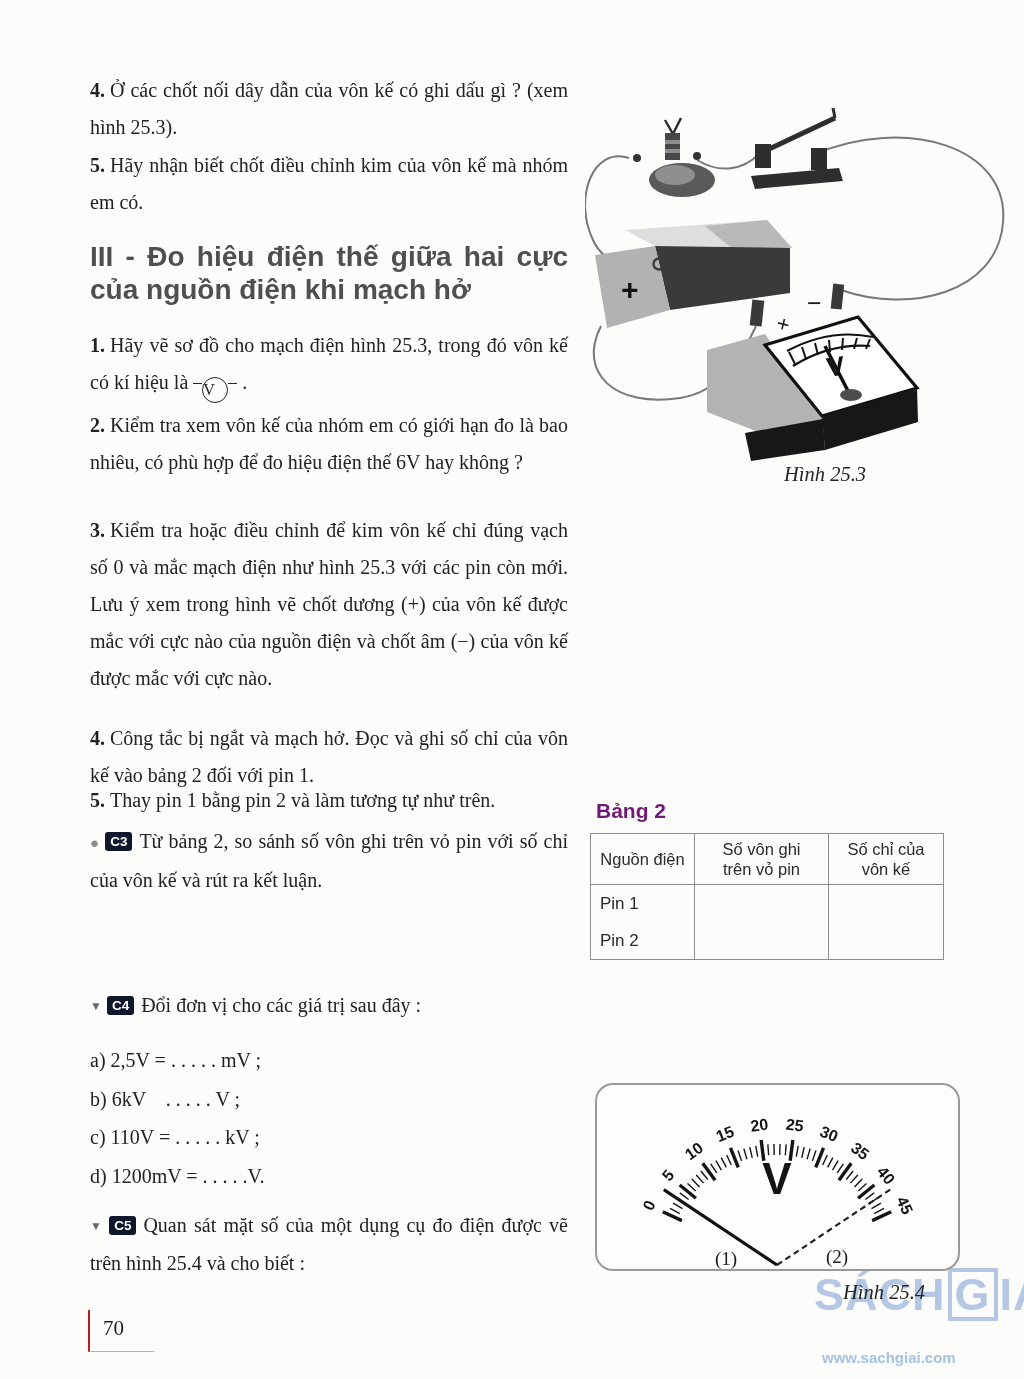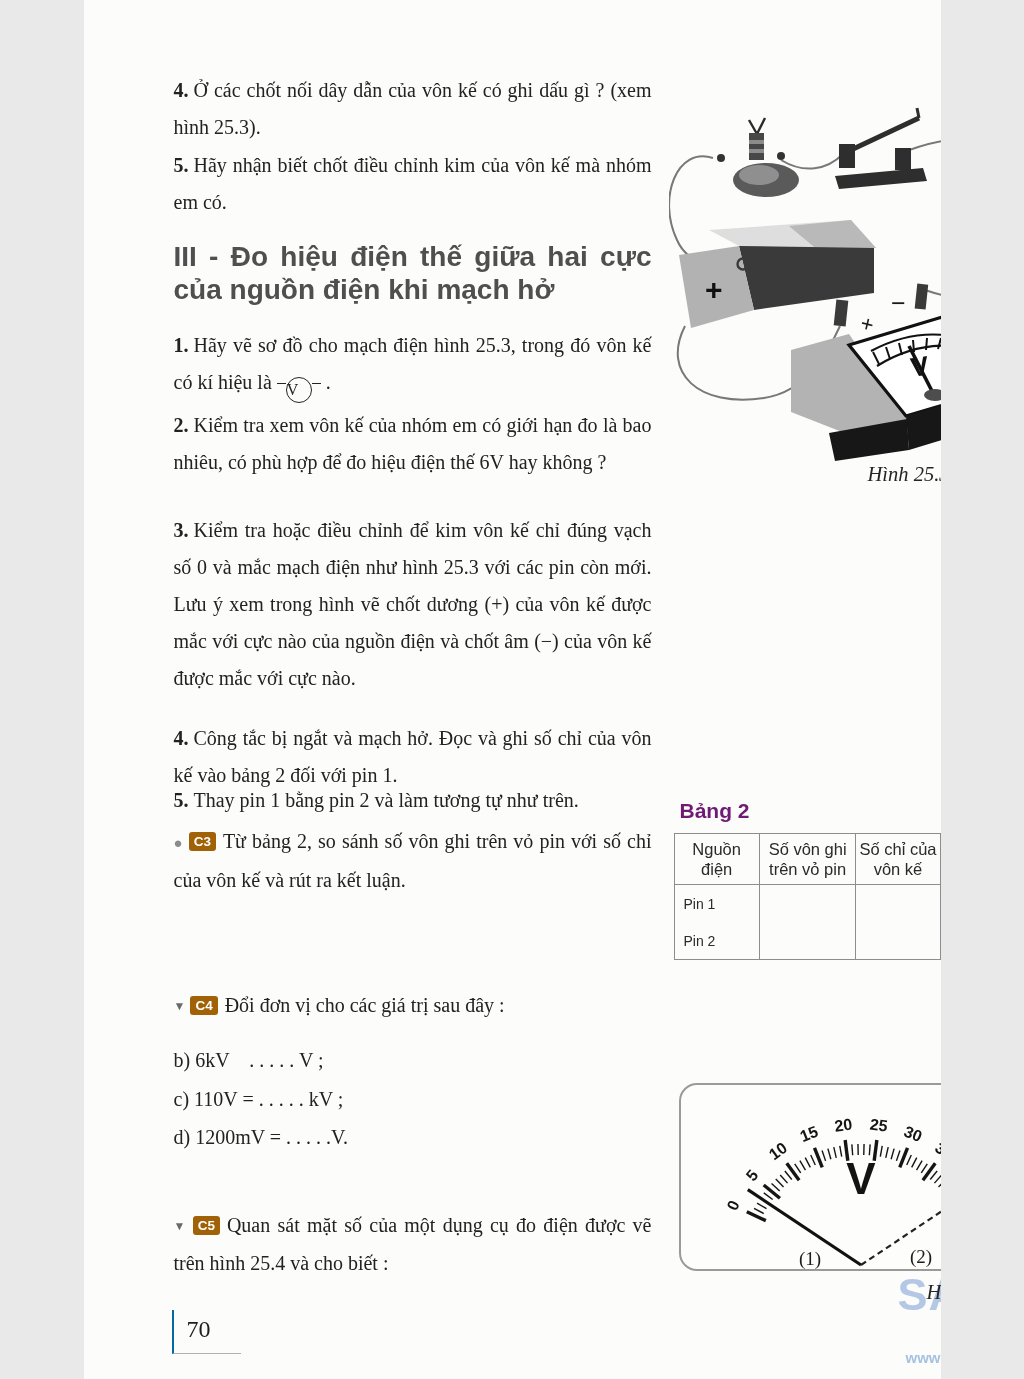--- a/index.html
+++ b/index.html
@@ -1,50 +1,50 @@
 <!DOCTYPE html>
 <html><head>
 <meta charset="utf-8">
 <style>
   html,body{margin:0;padding:0;background:#e9e9e9;}
-  .page{position:relative;width:857px;height:1379px;margin:0 auto;background:#fcfcfa;
+  .page{position:relative;width:1024px;height:1379px;margin:0 auto;background:#fcfcfa;
         font-family:"Liberation Serif",serif;color:#222;overflow:hidden;}
   .blk{position:absolute;left:90px;width:478px;font-size:20px;line-height:37px;
        text-align:justify;text-align-last:left;}
   .num{font-weight:bold;padding-right:5px;}
   .shead{font-family:"Liberation Sans",sans-serif;font-weight:bold;color:#4f4f4f;
          font-size:28px;line-height:33px;}
-  .badge{display:inline-block;background:#a16207;color:#fff;
+  .badge{display:inline-block;background:#0f172a;color:#fff;
          font-family:"Liberation Sans",sans-serif;font-weight:bold;font-size:13.5px;
          line-height:19px;padding:0 5px;border-radius:3px;vertical-align:2px;margin:0 7px 0 5px;}
   .bullet{color:#8b8b8b;font-size:15px;}
   .tri{color:#6a6a6a;font-size:12px;vertical-align:2px;}
   .vsym{display:inline-block;width:24px;height:24px;border:1.7px solid #242424;border-radius:50%;
         text-align:center;line-height:23px;font-size:16px;vertical-align:-6px;}
   .vdash{display:inline-block;width:9px;height:0;border-top:1.7px solid #242424;vertical-align:5px;}
   .convline{white-space:pre-wrap;line-height:38.5px;}
   .figcap{position:absolute;font-style:italic;font-size:20.5px;color:#242424;white-space:nowrap;}
   .btitle{position:absolute;font-family:"Liberation Sans",sans-serif;font-weight:bold;
           font-size:21px;color:#701a75;}
   table.b2{position:absolute;left:590px;top:833px;border-collapse:collapse;
            font-family:"Liberation Sans",sans-serif;color:#2a2a2a;table-layout:fixed;
            border:1.3px solid #8d8d8d;background:#fcfcfa;}
   table.b2 th{border:1.3px solid #8d8d8d;font-weight:normal;font-size:16.5px;line-height:20px;
            white-space:pre-line;text-align:center;vertical-align:middle;padding:5px 2px;}
   table.b2 td{border-left:1.3px solid #8d8d8d;border-right:1.3px solid #8d8d8d;
-           font-size:14px;padding:1px 9px;height:35px;vertical-align:middle;}
+           font-size:17px;padding:1px 9px;height:35px;vertical-align:middle;}
   .fig{position:absolute;}
   .wm-logo{position:absolute;left:814px;top:1268px;font-family:"Liberation Sans",sans-serif;
            font-weight:bold;font-size:45px;color:#b4c8e5;letter-spacing:1px;white-space:nowrap;z-index:1;}
   .wm-g{display:inline-block;border:4px solid #b4c8e5;padding:0 3px;margin:0 2px;line-height:45px;}
   .wm-url{position:absolute;left:822px;top:1349px;font-family:"Liberation Sans",sans-serif;
           font-weight:bold;font-size:15px;color:#a6c2e1;z-index:1;}
   .figcap,.blk,table.b2,.btitle,.fig{z-index:2;}
-  .pagenum{position:absolute;left:88px;top:1310px;font-size:24px;color:#1e1e1e;
-           border-left:2px solid #0369a1;border-bottom:1.5px solid #b0b0b0;
+  .pagenum{position:absolute;left:88px;top:1310px;font-size:21px;color:#1e1e1e;
+           border-left:2px solid #b91c1c;border-bottom:1.5px solid #b0b0b0;
            padding:6px 30px 10px 13px;}
 </style>
 </head>
 <body>
 
 <div class="page">
 
   <div class="blk" style="top:72px">
     <span class="num">4.</span><span>Ở các chốt nối dây dẫn của vôn kế có ghi dấu gì ? (xem hình 25.3).</span>
   </div>
@@ -80,20 +80,21 @@
   <div class="blk" style="top:823px">
     <span class="bullet">●</span><span class="badge">C3</span><span>Từ bảng 2, so sánh số vôn ghi trên vỏ pin với số chỉ của vôn kế và rút ra kết luận.</span>
   </div>
 
 
   <div class="blk" style="top:987px">
     <span class="tri">▼</span><span class="badge">C4</span><span>Đổi đơn vị cho các giá trị sau đây :</span>
   </div>
 
   <div class="blk" style="top:1041px">
+    <div class="convline">a) 2,5V = . . . . . mV ;</div>
     <div class="convline">b) 6kV    . . . . . V ;</div>
     <div class="convline">c) 110V = . . . . . kV ;</div>
     <div class="convline">d) 1200mV = . . . . .V.</div>
   </div>
 
   <div class="blk" style="top:1207px">
     <span class="tri">▼</span><span class="badge">C5</span><span>Quan sát mặt số của một dụng cụ đo điện được vẽ trên hình 25.4 và cho biết :</span>
   </div>
 
   <div class="pagenum">70</div>

